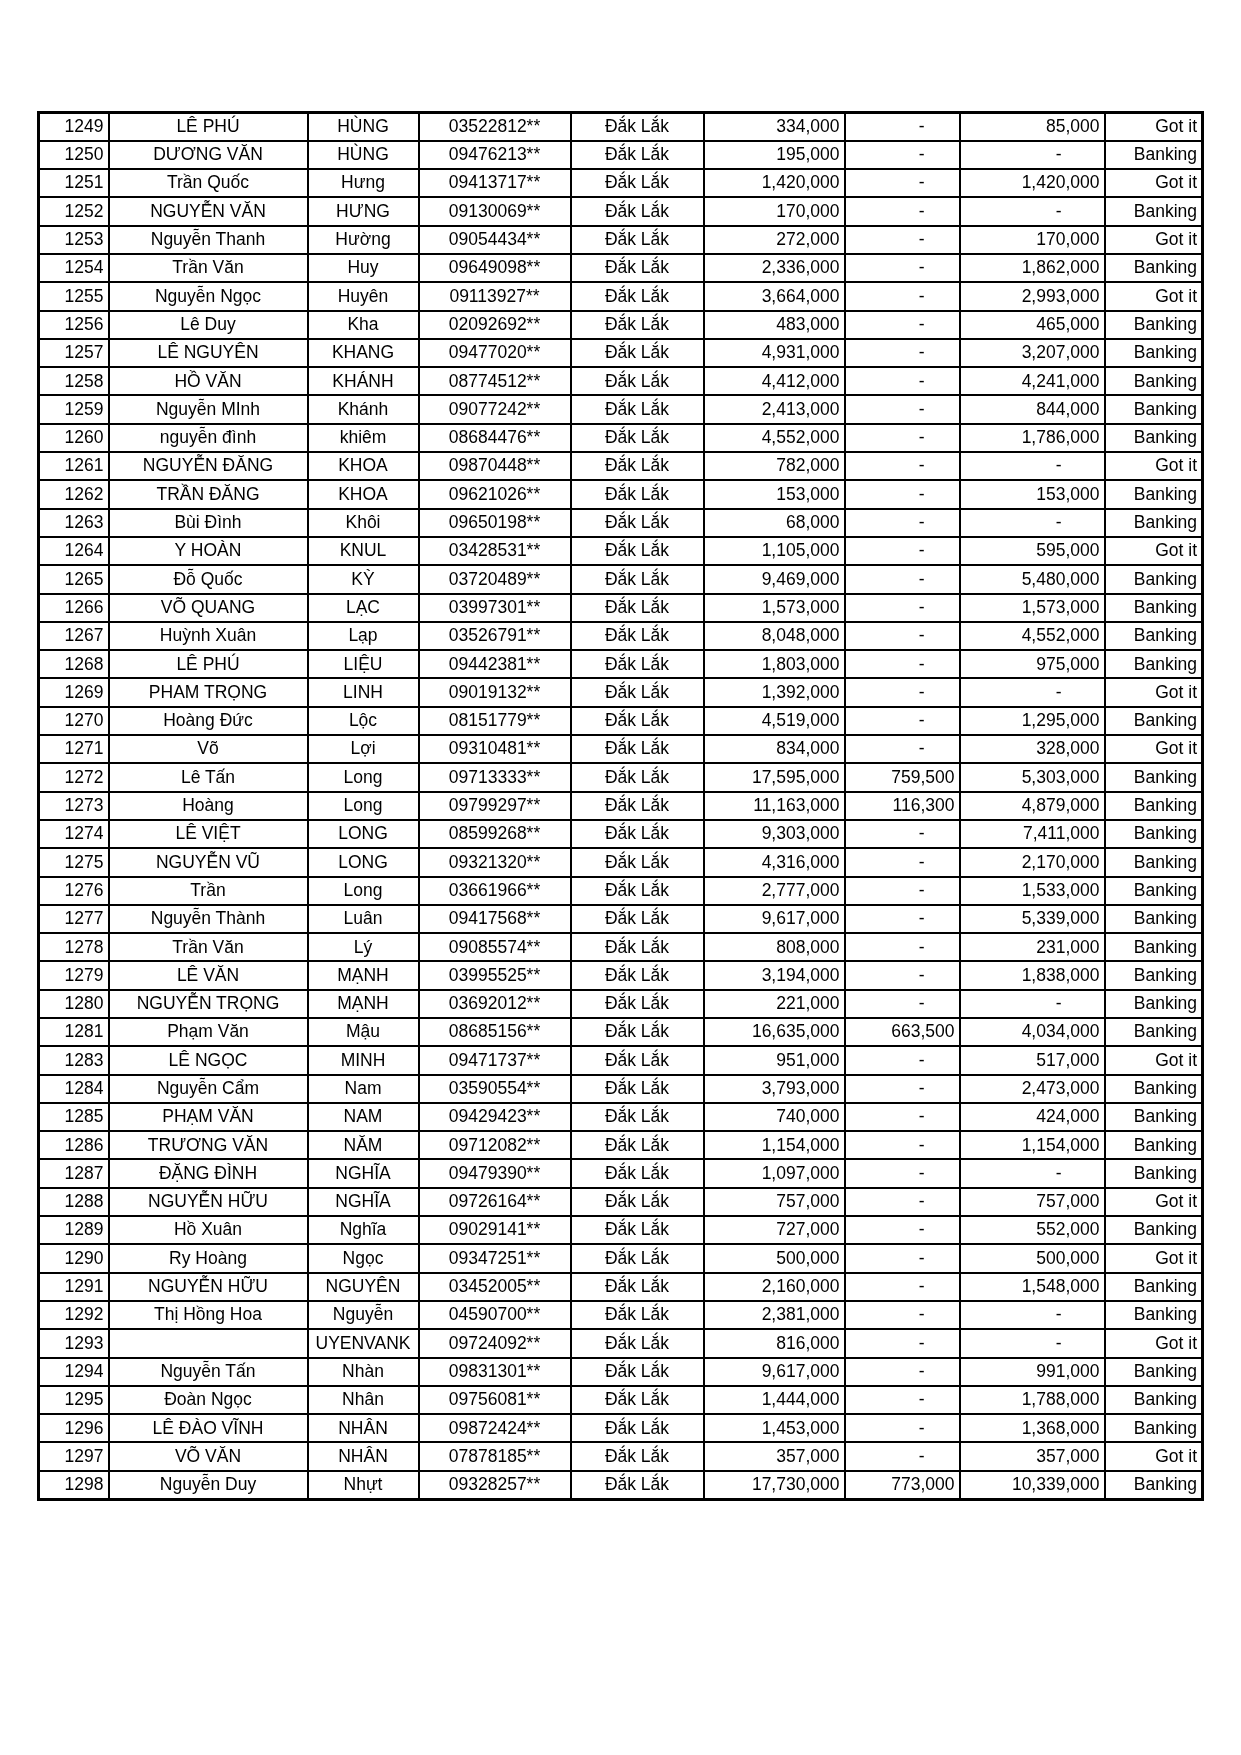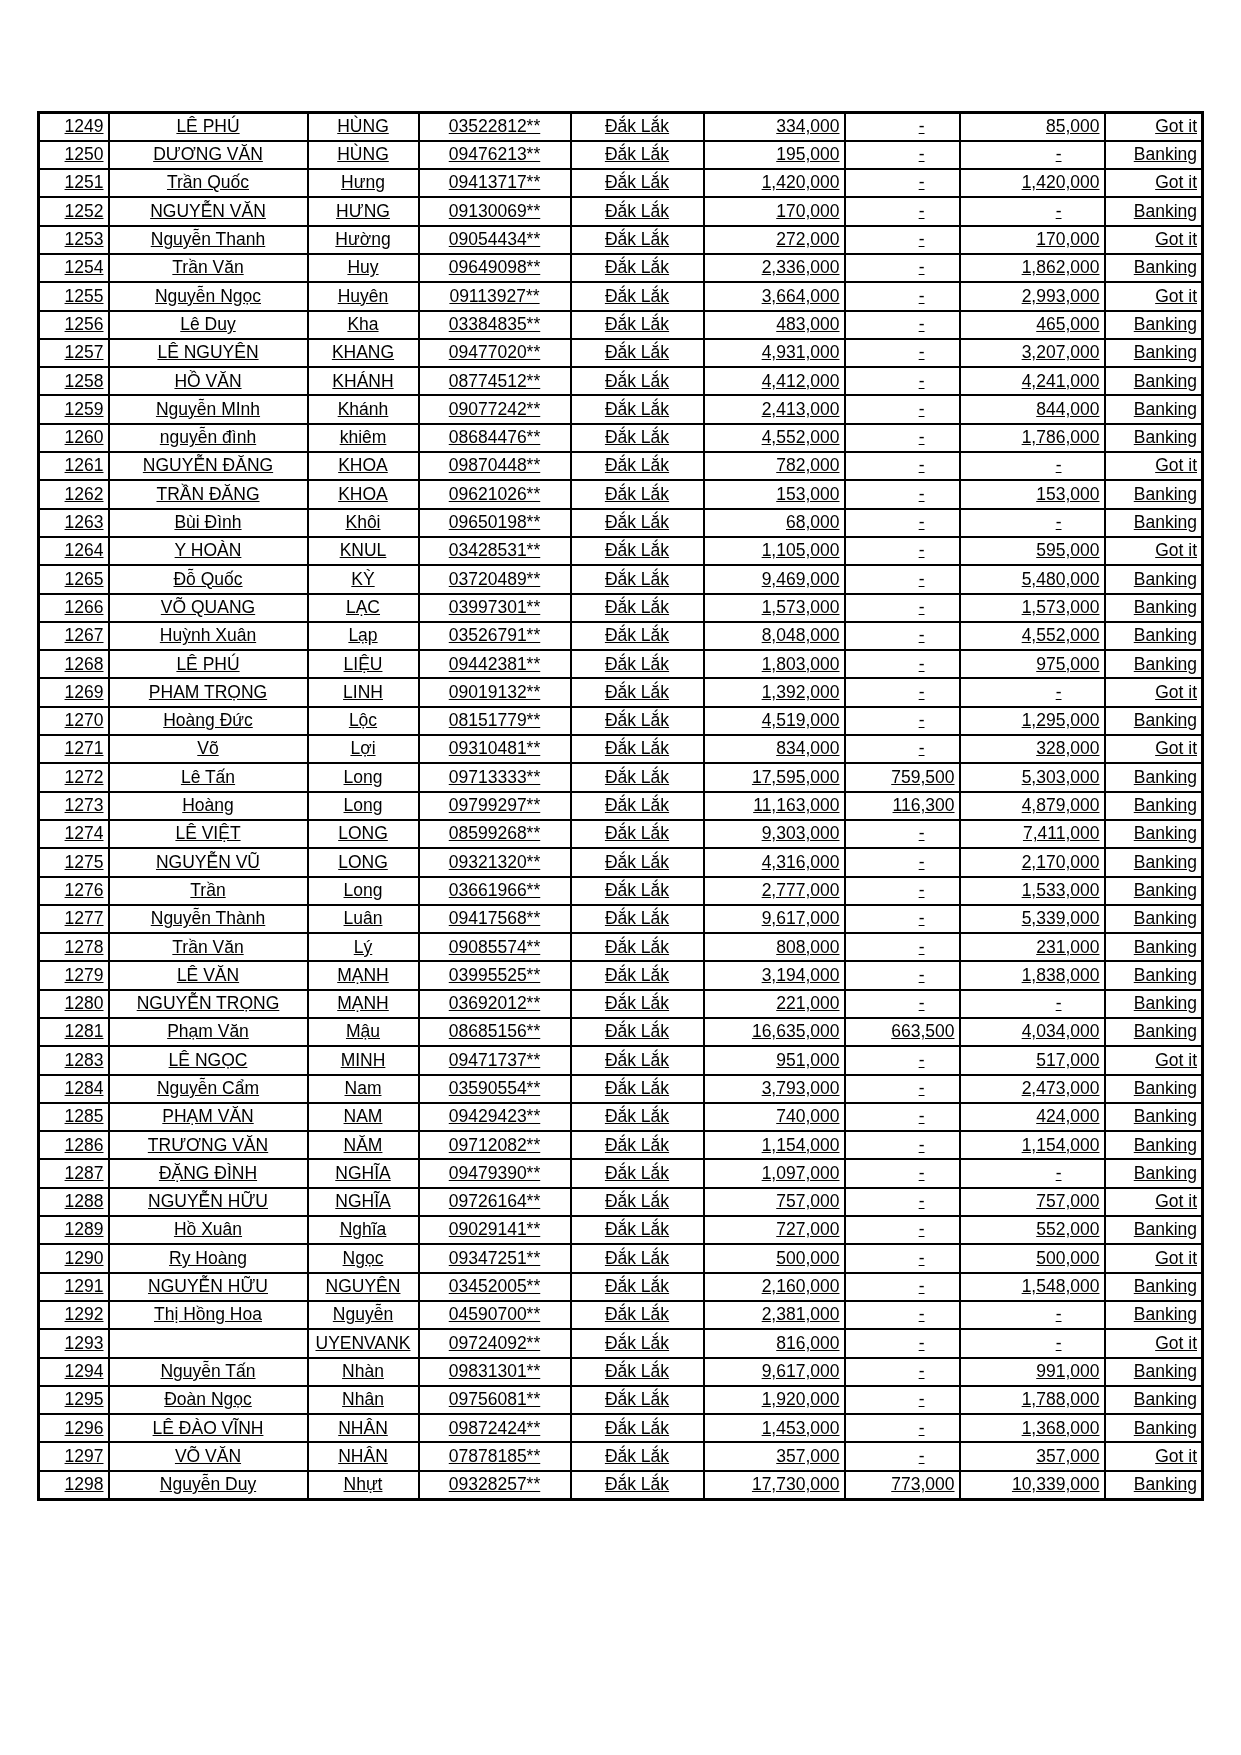--- a/index.html
+++ b/index.html
@@ -16,21 +16,20 @@
   }
   .table-wrap {
     position: absolute;
     left: 37px;
     top: 111px;
   }
   table.data-table {
     border-collapse: collapse;
     table-layout: fixed;
     border: 3px solid #000000;
-    text-decoration: underline;
   }
   table.data-table td {
     border: 2px solid #000000;
     height: 28.3px;
     box-sizing: border-box;
     font-size: 17.5px;
     line-height: 1;
     color: #000000;
     white-space: nowrap;
     overflow: hidden;
@@ -143,21 +142,21 @@
           <td>Đắk Lắk</td>
           <td>3,664,000</td>
           <td class="dash">-</td>
           <td>2,993,000</td>
           <td>Got it</td>
         </tr>
         <tr>
           <td>1256</td>
           <td>Lê Duy</td>
           <td>Kha</td>
-          <td>03384835**</td>
+          <td>02092692**</td>
           <td>Đắk Lắk</td>
           <td>483,000</td>
           <td class="dash">-</td>
           <td>465,000</td>
           <td>Banking</td>
         </tr>
         <tr>
           <td>1257</td>
           <td>LÊ NGUYÊN</td>
           <td>KHANG</td>
@@ -563,21 +562,21 @@
           <td class="dash">-</td>
           <td>991,000</td>
           <td>Banking</td>
         </tr>
         <tr>
           <td>1295</td>
           <td>Đoàn Ngọc</td>
           <td>Nhân</td>
           <td>09756081**</td>
           <td>Đắk Lắk</td>
-          <td>1,920,000</td>
+          <td>1,444,000</td>
           <td class="dash">-</td>
           <td>1,788,000</td>
           <td>Banking</td>
         </tr>
         <tr>
           <td>1296</td>
           <td>LÊ ĐÀO VĨNH</td>
           <td>NHÂN</td>
           <td>09872424**</td>
           <td>Đắk Lắk</td>

